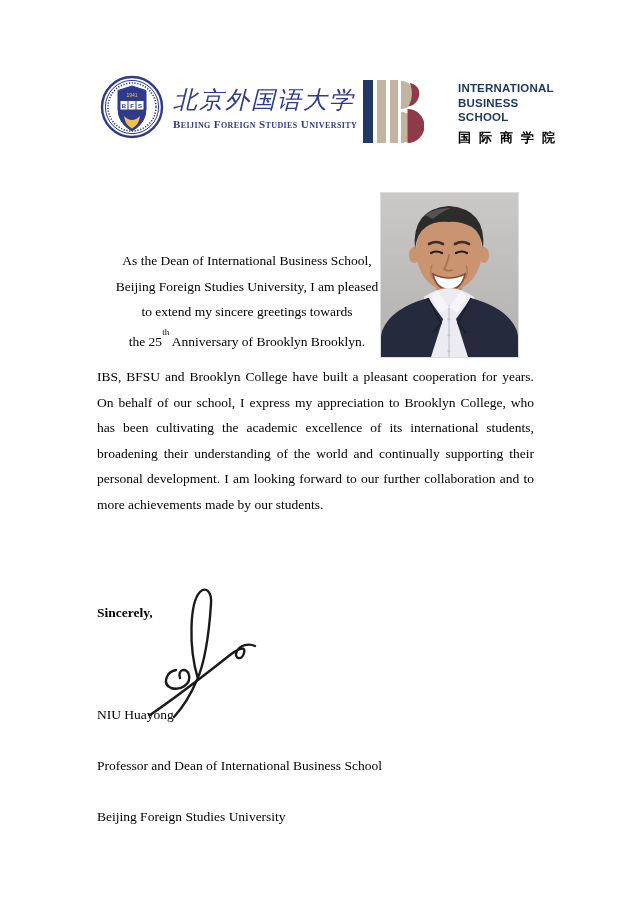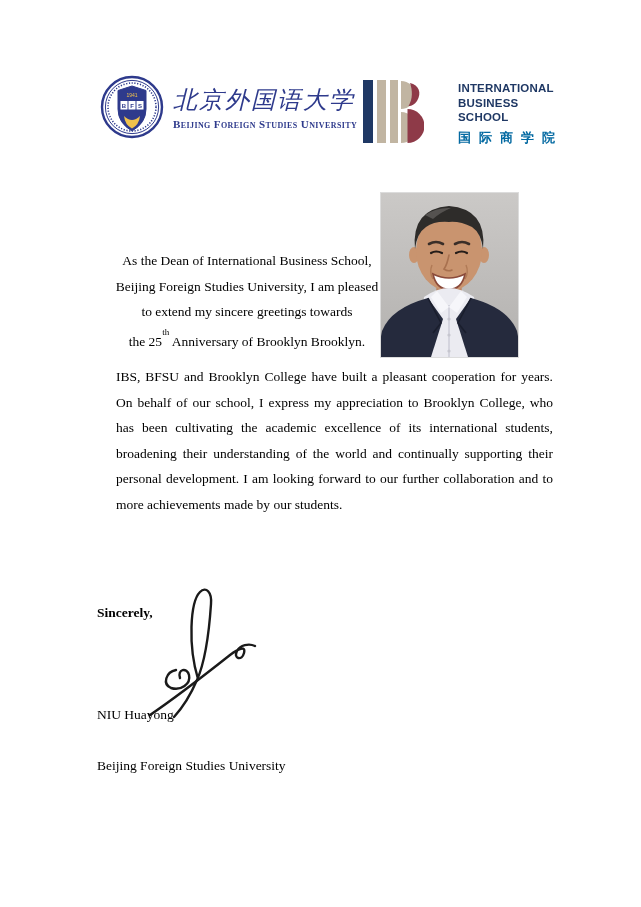--- a/index.html
+++ b/index.html
@@ -25,28 +25,28 @@
     font-family: Liberation Mono, monospace;
   }
   .bfsu-en {
     margin-top: 1px; font-variant: small-caps; font-weight: 600;
     font-size: 11px; letter-spacing: 0.4px; color: #2e3a8c; white-space: nowrap;
     font-family: "Liberation Serif", serif;
   }
   .ibs-logo { position: absolute; left: 362px; top: 79px; display: flex; align-items: flex-start; gap: 24px; }
   .ibs-text { margin-left: 10px; padding-top: 2px; font-family: "Liberation Sans", sans-serif; }
   .ibs-en div { font-size: 11.5px; line-height: 14.5px; font-weight: bold; color: #1f3864; letter-spacing: 0.2px; }
-  .ibs-cn { margin-top: 4px; font-size: 13px; letter-spacing: 8px; color: #0369a1; font-weight: bold; white-space: nowrap; }
+  .ibs-cn { margin-top: 4px; font-size: 13px; letter-spacing: 8px; color: #000000; font-weight: bold; white-space: nowrap; }
 
   
   .txt { font-size: 13.5px; line-height: 25.6px; }
   .date-line { position: absolute; left: 97px; top: 196px; white-space: nowrap; }
   sup.ss { font-size: 9px; position: relative; top: -4.5px; letter-spacing: 0; }
   .intro-par { position: absolute; left: 97px; top: 248px; width: 300px; white-space: pre-line; text-align: center; }
-  .body-par { position: absolute; left: 97px; top: 364px; width: 437px; text-align: justify; margin-left: 19px; }
+  .body-par { position: absolute; left: 97px; top: 364px; width: 437px; text-align: justify; }
   .wishes-line { position: absolute; left: 97px; top: 549px; white-space: nowrap; }
   .closing-line { position: absolute; left: 97px; top: 600px; white-space: nowrap; font-weight: bold; }
   .sig-block { position: absolute; left: 97px; top: 676px; white-space: pre-line; }
 
   
   .portrait { position: absolute; left: 381px; top: 193px; width: 137px; height: 164px; outline: 1px solid #dcdcdc; }
 
   
   .signature { position: absolute; left: 138px; top: 584px; width: 132px; height: 136px; z-index: 5; }
 </style>
@@ -163,16 +163,17 @@
       <path d="M60 95 C 50 62 52 18 62 8 C 68 2 74 8 73 20 C 71 50 67 78 59 96 C 53 110 46 122 36 133"></path>
 
       <path d="M38 86 C 28 88 24 100 33 104 C 43 107 53 100 51 91 C 49 83 39 85 42 94"></path>
 
       <path d="M12 131 C 40 112 68 90 92 71 C 100 65 108 61 106 69 C 104 77 95 75 99 67 C 102 61 111 59 117 62"></path>
     </g>
   </svg>
 
   <div class="sig-block txt">
     <div>NIU Huayong</div>
+    <div>Professor and Dean of International Business School</div>
     <div>Beijing Foreign Studies University</div>
   </div>
 
 </div>
 
 </body></html>

